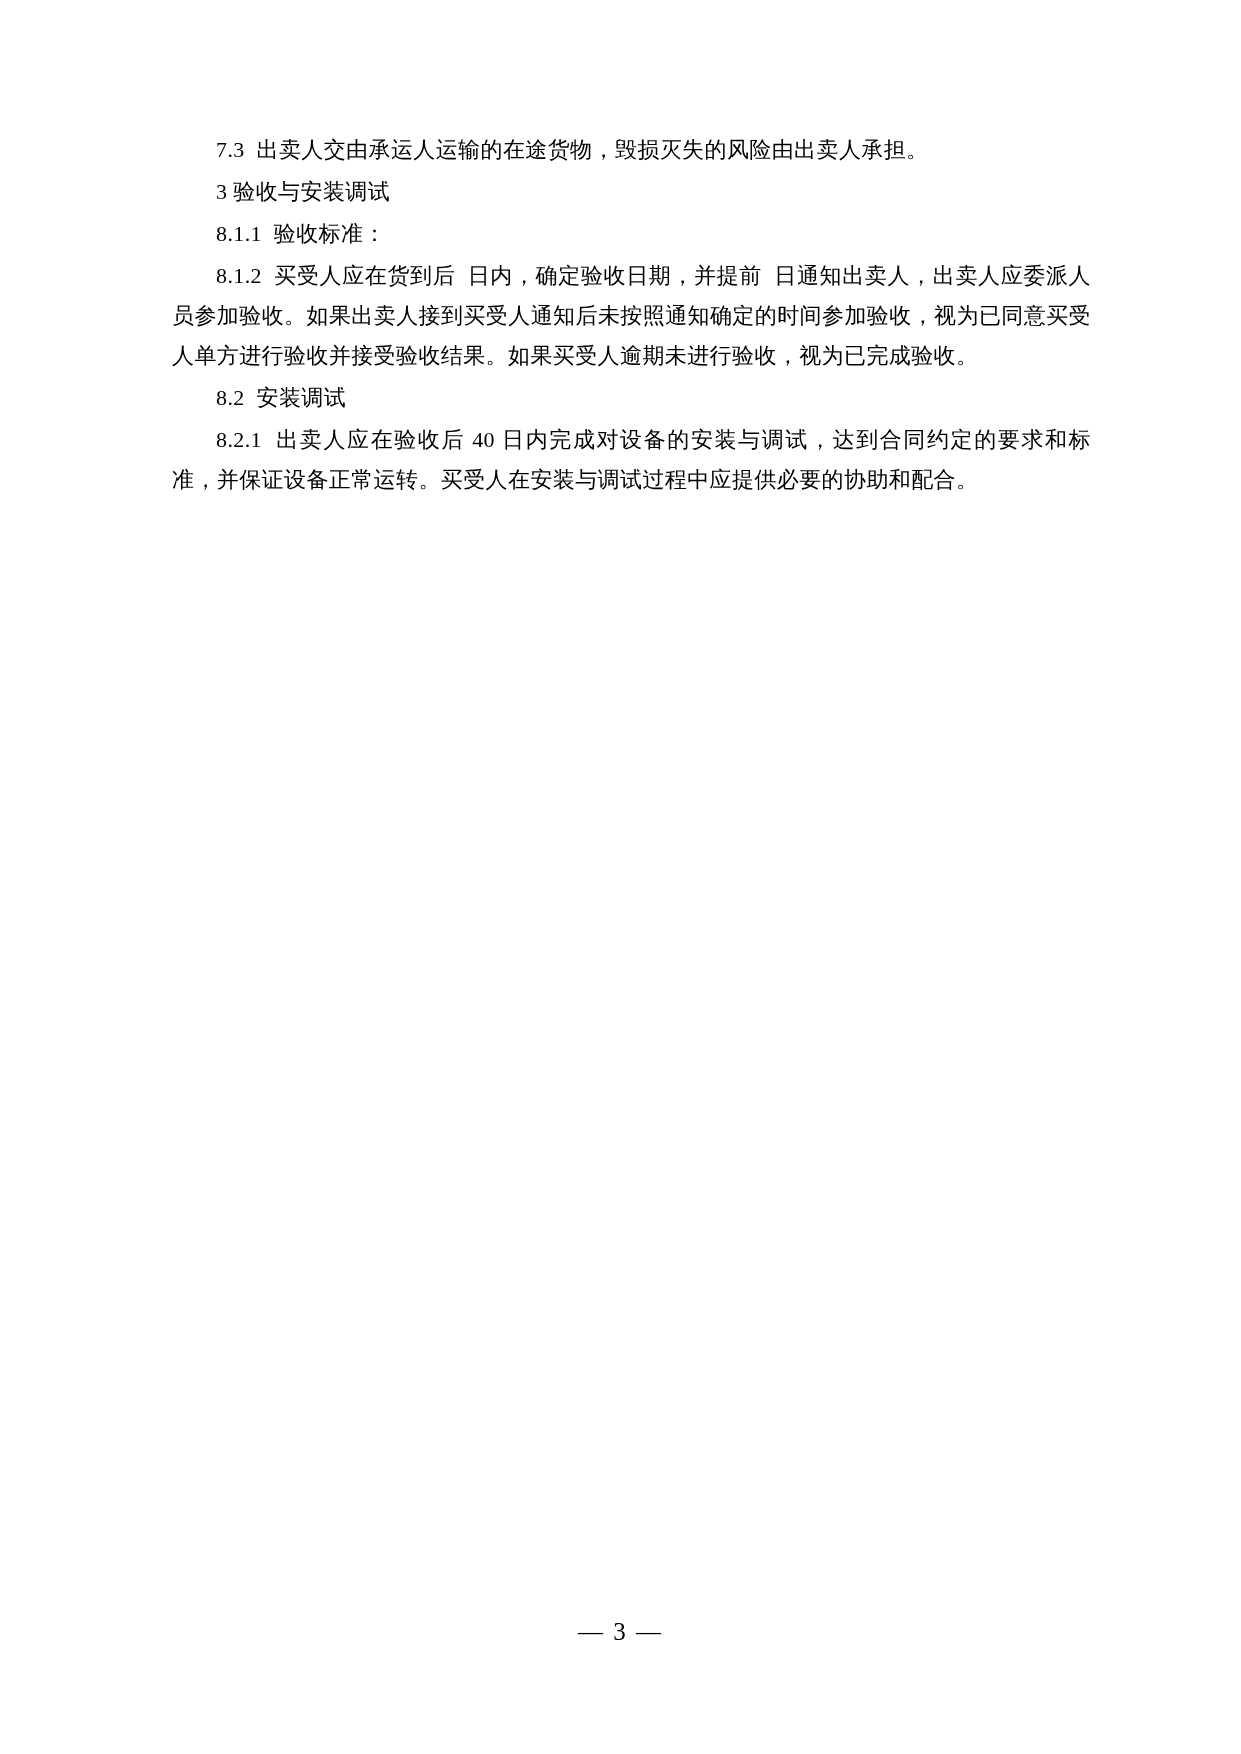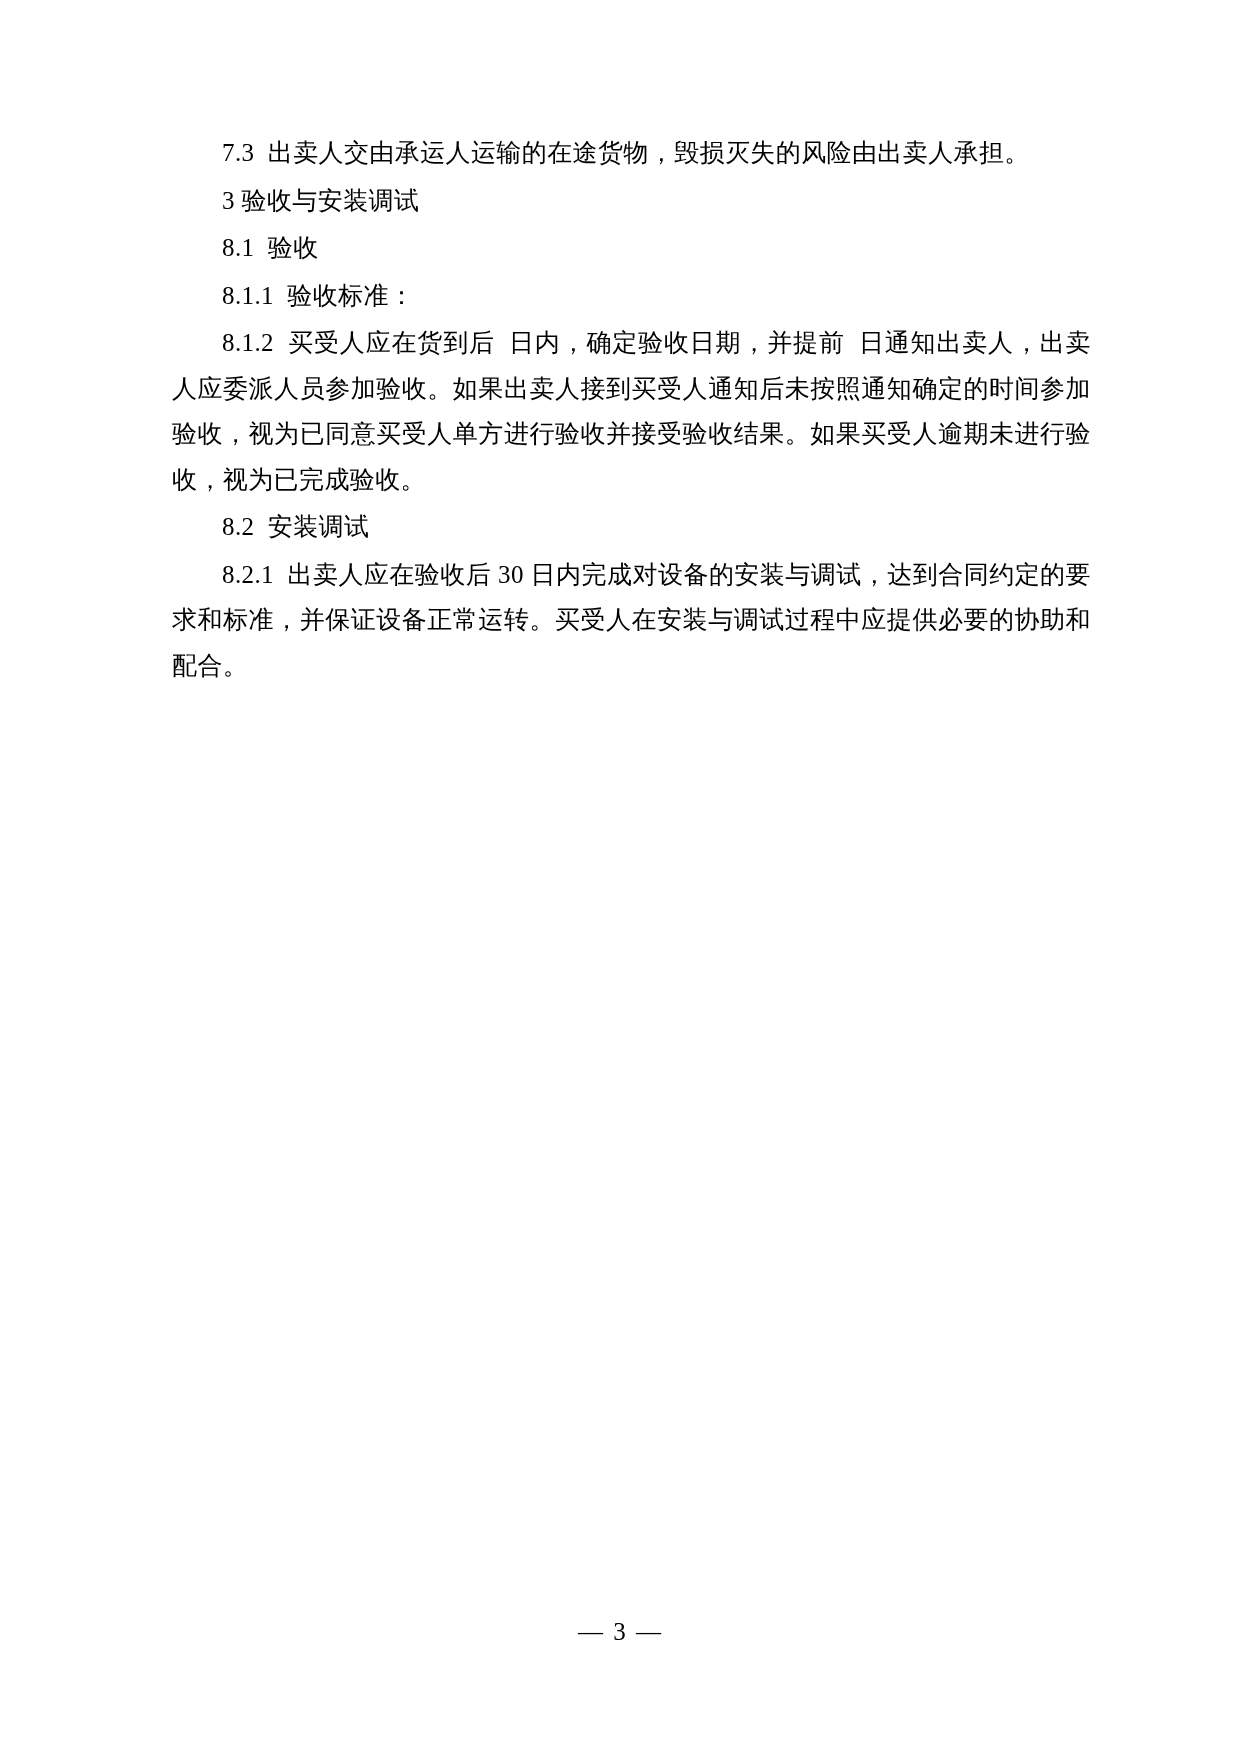--- a/index.html
+++ b/index.html
@@ -16,21 +16,21 @@
     overflow: hidden;
   }
   .page {
     position: relative;
     width: 1241px;
     height: 1754px;
     box-sizing: border-box;
     padding: 130px 150px 0 172px;
   }
   .doc-body {
-    font-size: 25px;
+    font-size: 22px;
     line-height: 1.82;
     text-align: justify;
     text-justify: inter-ideograph;
     letter-spacing: 0.4px;
   }
   .para {
     margin: 0 0 2px 0;
     text-indent: 2em;
     white-space: pre-wrap;
   }
@@ -48,20 +48,19 @@
     letter-spacing: 2px;
   }
 </style>
 </head>
 <body>
 
 <div class="page">
   <div class="doc-body">
     <p class="para">7.3  出卖人交由承运人运输的在途货物，毁损灭失的风险由出卖人承担。</p>
     <p class="para heading">3 验收与安装调试</p>
-    <p class="para heading">8.1  验收</p>
     <p class="para">8.1.1  验收标准：</p>
     <p class="para">8.1.2  买受人应在货到后  日内，确定验收日期，并提前  日通知出卖人，出卖人应委派人员参加验收。如果出卖人接到买受人通知后未按照通知确定的时间参加验收，视为已同意买受人单方进行验收并接受验收结果。如果买受人逾期未进行验收，视为已完成验收。</p>
     <p class="para heading">8.2  安装调试</p>
-    <p class="para">8.2.1  出卖人应在验收后 30 日内完成对设备的安装与调试，达到合同约定的要求和标准，并保证设备正常运转。买受人在安装与调试过程中应提供必要的协助和配合。</p>
+    <p class="para">8.2.1  出卖人应在验收后 40 日内完成对设备的安装与调试，达到合同约定的要求和标准，并保证设备正常运转。买受人在安装与调试过程中应提供必要的协助和配合。</p>
   </div>
   <div class="footer">— 3 —</div>
 </div>
 
 </body></html>

